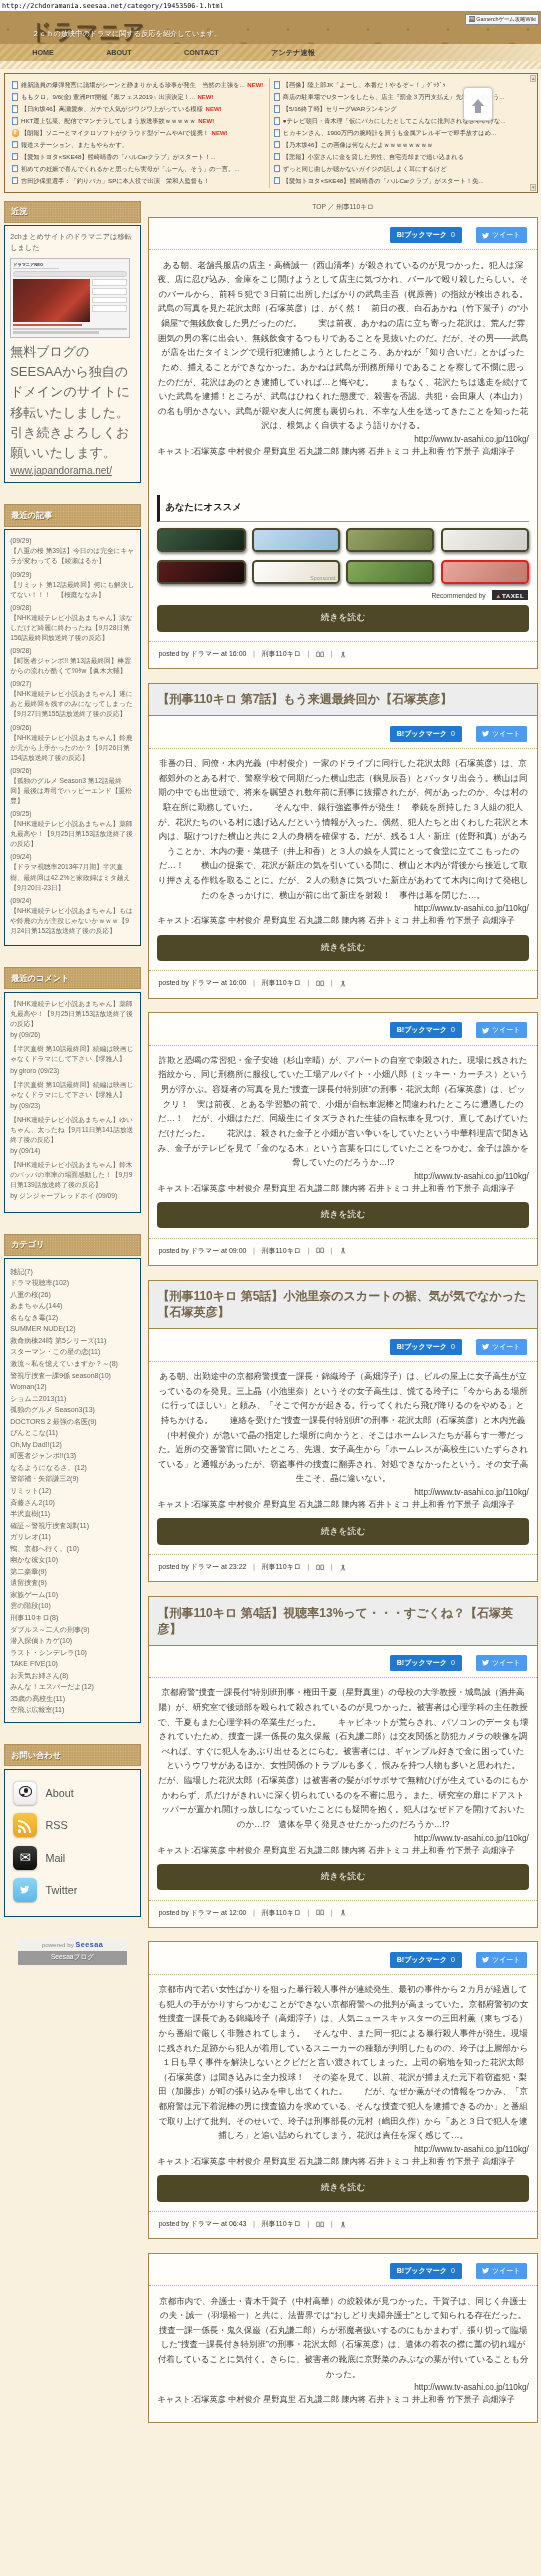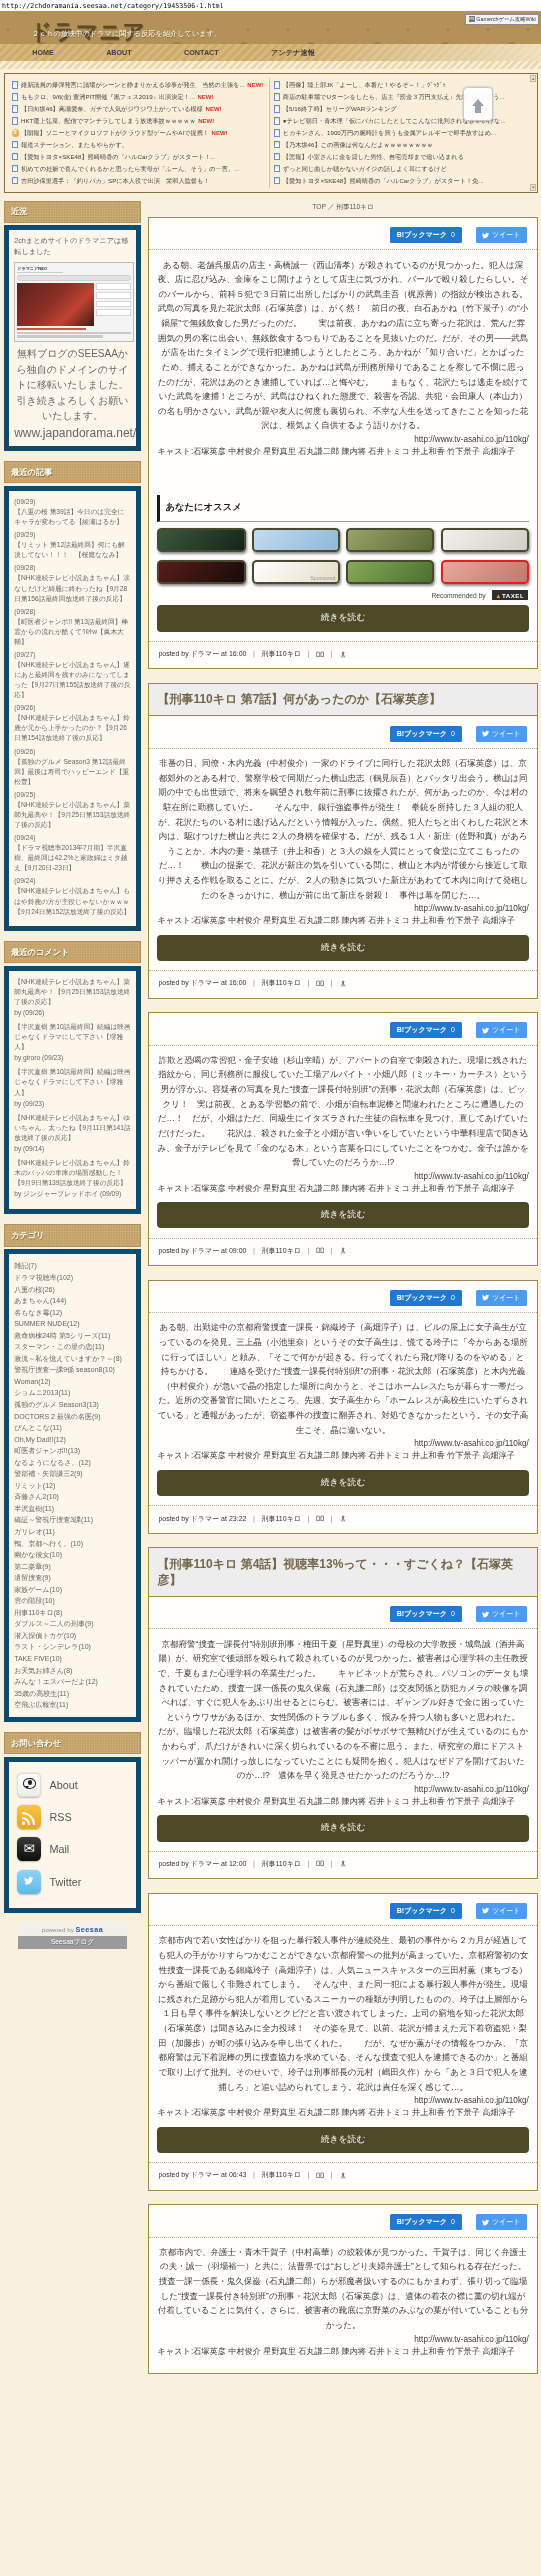--- a/index.html
+++ b/index.html
@@ -46,35 +46,35 @@
 
   
   .cols { display:flex; align-items:flex-start; }
   .sidebar { width:137px; flex:0 0 137px; }
   .content { flex:1; margin-left:7.2px; }
 
   
   .sb-head { border:1px solid #b2905b; background-color:#c3a267;
     background-image:radial-gradient(rgba(255,255,255,.3) 0.5px, transparent 0.9px); background-size:2.6px 2.6px;
     color:#fff; font-size:8.2px; font-weight:bold; padding:4.6px 6.2px; text-shadow:0.5px 0.5px 0 #8a6a35; margin-bottom:2.6px; }
-  .sb-body { border:5px solid #0c4a6e; background:#fcf7ea; padding:6.2px 5.2px; margin-bottom:10px; color:#666; }
+  .sb-body { border:1px solid #0c4a6e; background:#fcf7ea; padding:6.2px 5.2px; margin-bottom:21px; color:#666; }
   .sb-post-title { font-size:7.2px; line-height:1.5; margin-bottom:4.1px; }
   .mini-shot { width:120px; border:0.5px solid #bbb; background:#f4f4f4; padding:2.1px; margin-bottom:4.1px; }
   .ms-head { font-size:4.1px; font-weight:bold; color:#333; padding:1px 0 0.5px; }
   .ms-sub { height:1.5px; width:46px; background:#ccc; margin-bottom:2.1px; }
   .ms-bar { height:5.2px; background:#e2e2e2; border:0.5px solid #cfcfcf; border-radius:2.6px; margin-bottom:2.6px; position:relative; }
   .ms-main { display:flex; gap:2.1px; }
   .ms-img { width:77px; height:43px; background:linear-gradient(135deg,#5a2420 0%, #8c2f24 45%, #c04433 70%, #3c1a16 100%); }
   .ms-side { flex:1; }
   .ms-box { height:6.7px; background:#fff; border:0.5px solid #d5d5d5; margin-bottom:2.1px; }
   .ms-cap { margin-top:2.1px; }
   .ms-line { height:2.1px; background:#c9c9c9; margin-bottom:1.5px; }
   .ms-line.red { background:#cc5544; width:60%; }
-  .sb-note { font-size:10px; line-height:1.55; margin-bottom:2.1px;text-align:center; }
-  .sb-link { font-size:12px; color:#666; cursor:pointer; }
+  .sb-note { font-size:13px; line-height:1.55; margin-bottom:2.1px; }
+  .sb-link { font-size:10px; color:#666; cursor:pointer;text-decoration:underline; }
   .sb-entry { font-size:6.7px; line-height:1.5; margin-bottom:3.1px; cursor:pointer; }
   .sb-entry .d { display:block; }
   .cat-item { font-size:7px; line-height:1.65; cursor:pointer; }
   .cm-by { margin:1px 0 4.1px; }
 
   .contact-row { display:flex; align-items:center; margin:5.2px 0 8.2px; cursor:pointer; }
   .c-ic { width:24px; height:24px; border-radius:5.2px; margin:0 8.2px 0 3.1px; box-shadow:0 0.5px 1.5px rgba(0,0,0,.25); position:relative; flex:0 0 24px; }
   .c-ic.about { background:linear-gradient(#ffffff,#ececec); border:0.5px solid #ddd; }
   .c-bubble { position:absolute; left:4.6px; top:4.1px; width:13.4px; height:10.3px; border:1.3px solid #222; border-radius:50%; }
   .c-bubble:after { content:""; position:absolute; left:1.5px; bottom:-3.6px; border:2.6px solid transparent; border-top:3.6px solid #222; }
@@ -436,21 +436,21 @@
         <span class="sep">｜</span>
         <svg viewBox="0 0 24 22">
                   <path d="M12 7v13M6 20l6-11 6 11M8 5a6 6 0 0 1 8 0M10 7a3.2 3.2 0 0 1 4 0"></path>
                   <circle cx="12" cy="6.2" r="1.4"></circle>
                 </svg>
       </div>
     </div>
   </article>
 
   <article class="post">
-    <h2 class="post-title">【刑事110キロ 第7話】何があったのか【石塚英彦】</h2>
+    <h2 class="post-title">【刑事110キロ 第7話】もう来週最終回か【石塚英彦】</h2>
     <div class="post-inner">
       <div class="share-row">
         <span class="btn-bookmark"><span class="bk-label">B!ブックマーク</span><span class="bk-count">0</span></span>
         <span class="btn-tweet">
           <svg viewBox="0 0 24 24">
                     <path d="M23.954 4.569c-.885.389-1.83.654-2.825.775 1.014-.611 1.794-1.574 2.163-2.723-.951.555-2.005.959-3.127 1.184-.896-.959-2.173-1.559-3.591-1.559-2.717 0-4.92 2.203-4.92 4.917 0 .39.045.765.127 1.124C7.691 8.094 4.066 6.13 1.64 3.161c-.427.722-.666 1.561-.666 2.475 0 1.71.87 3.213 2.188 4.096-.807-.026-1.566-.248-2.228-.616v.061c0 2.385 1.693 4.374 3.946 4.827-.413.111-.849.171-1.296.171-.314 0-.615-.03-.916-.086.631 1.953 2.445 3.377 4.604 3.417-1.68 1.319-3.809 2.105-6.102 2.105-.39 0-.779-.023-1.17-.067 2.189 1.394 4.768 2.209 7.557 2.209 9.054 0 13.999-7.496 13.999-13.986 0-.209 0-.42-.015-.63.961-.689 1.8-1.56 2.46-2.548z"></path>
                   </svg>
           <span class="tw-label">ツイート</span>
         </span>
       </div>
@@ -507,20 +507,21 @@
         <span class="sep">｜</span>
         <svg viewBox="0 0 24 22">
                   <path d="M12 7v13M6 20l6-11 6 11M8 5a6 6 0 0 1 8 0M10 7a3.2 3.2 0 0 1 4 0"></path>
                   <circle cx="12" cy="6.2" r="1.4"></circle>
                 </svg>
       </div>
     </div>
   </article>
 
   <article class="post">
+    <h2 class="post-title">【刑事110キロ 第5話】小池里奈のスカートの裾、気が気でなかった【石塚英彦】</h2>
     <div class="post-inner">
       <div class="share-row">
         <span class="btn-bookmark"><span class="bk-label">B!ブックマーク</span><span class="bk-count">0</span></span>
         <span class="btn-tweet">
           <svg viewBox="0 0 24 24">
                     <path d="M23.954 4.569c-.885.389-1.83.654-2.825.775 1.014-.611 1.794-1.574 2.163-2.723-.951.555-2.005.959-3.127 1.184-.896-.959-2.173-1.559-3.591-1.559-2.717 0-4.92 2.203-4.92 4.917 0 .39.045.765.127 1.124C7.691 8.094 4.066 6.13 1.64 3.161c-.427.722-.666 1.561-.666 2.475 0 1.71.87 3.213 2.188 4.096-.807-.026-1.566-.248-2.228-.616v.061c0 2.385 1.693 4.374 3.946 4.827-.413.111-.849.171-1.296.171-.314 0-.615-.03-.916-.086.631 1.953 2.445 3.377 4.604 3.417-1.68 1.319-3.809 2.105-6.102 2.105-.39 0-.779-.023-1.17-.067 2.189 1.394 4.768 2.209 7.557 2.209 9.054 0 13.999-7.496 13.999-13.986 0-.209 0-.42-.015-.63.961-.689 1.8-1.56 2.46-2.548z"></path>
                   </svg>
           <span class="tw-label">ツイート</span>
         </span>
       </div>

